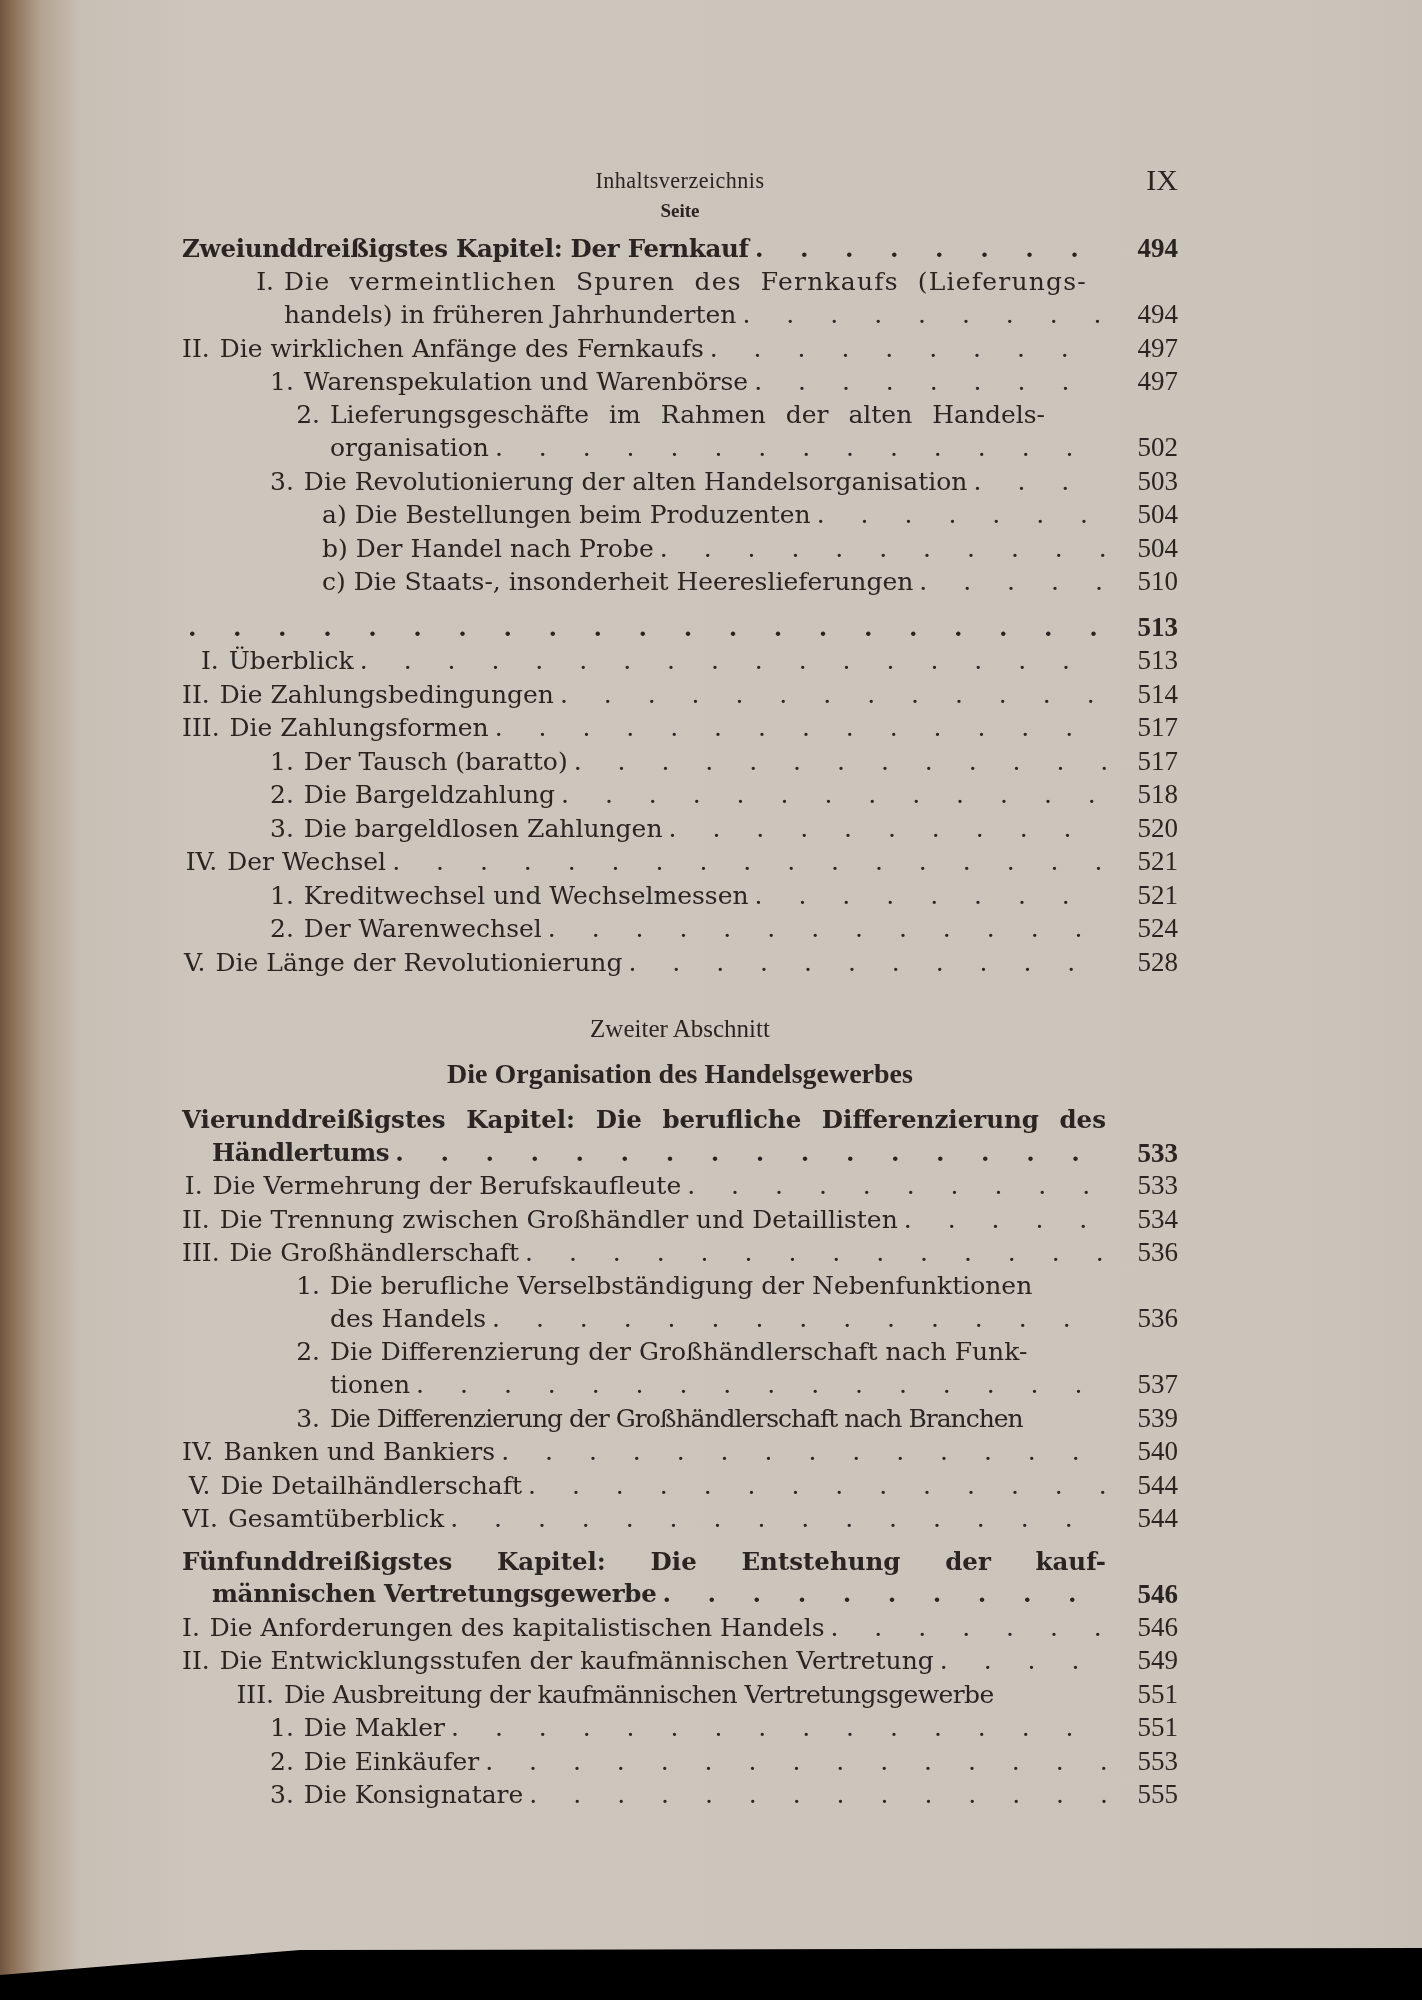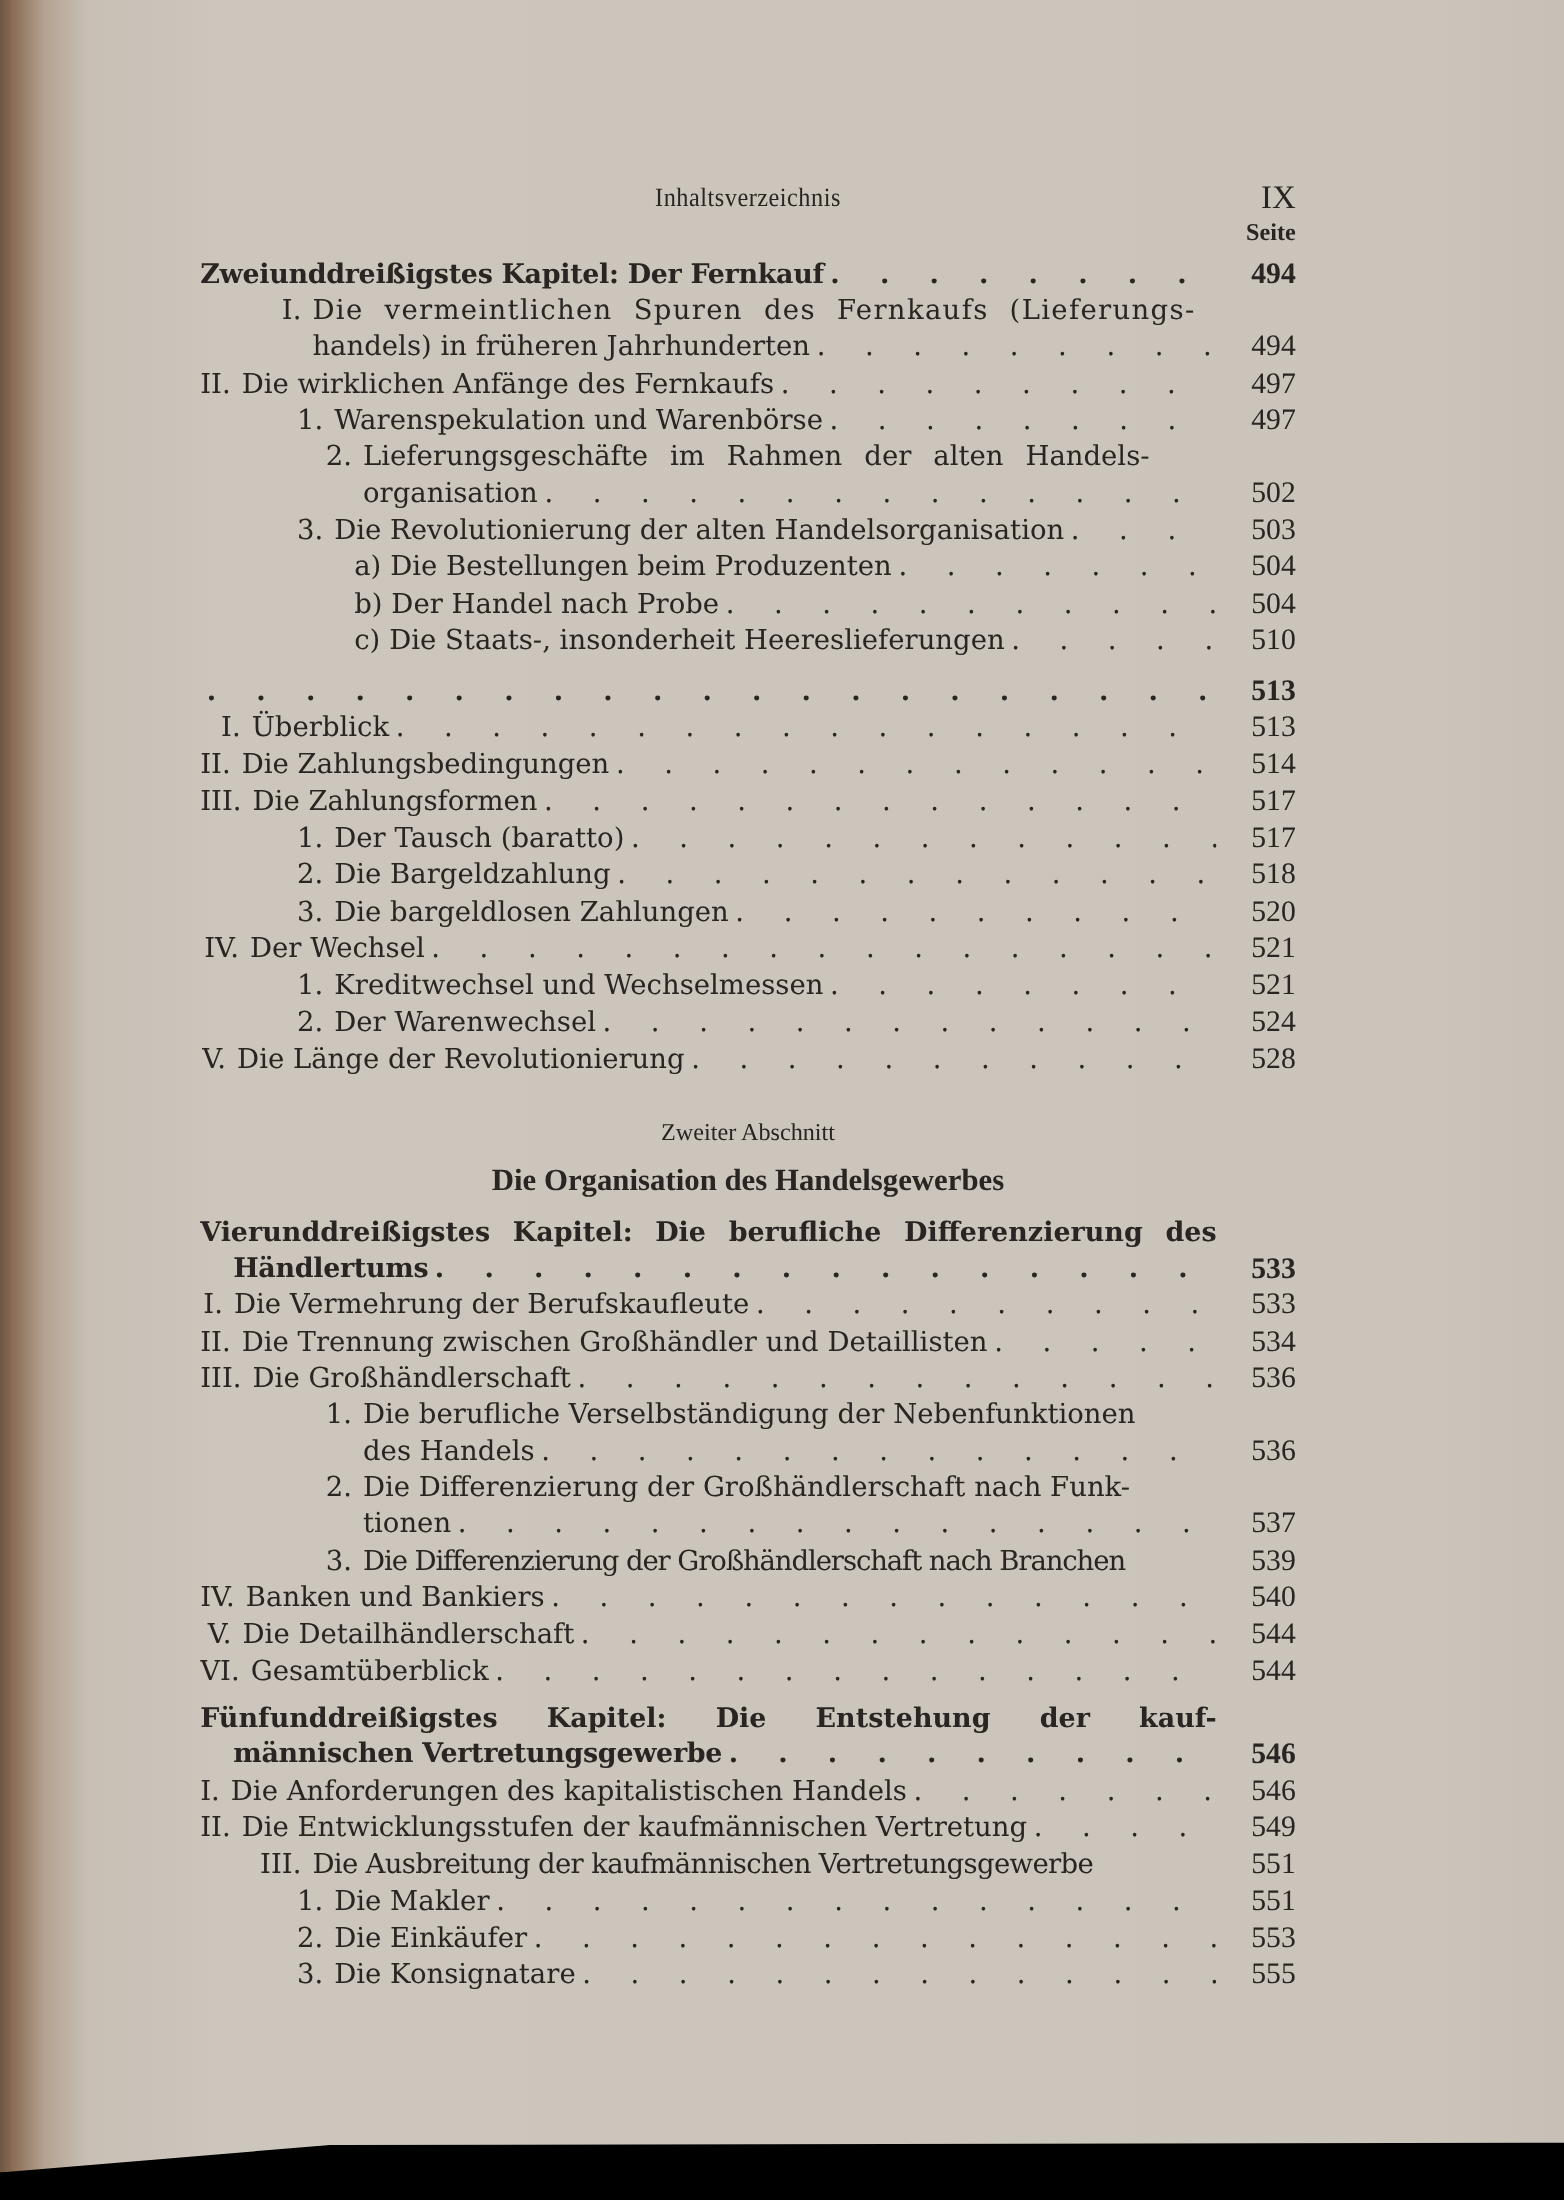--- a/index.html
+++ b/index.html
@@ -23,21 +23,21 @@
   }
   .running-head .title {
     position: absolute; left: 0; right: 0; text-align: center; top: 4px;
     font-family: "Liberation Serif", serif; font-size: 24px; letter-spacing: 0.5px;
     transform: scaleX(0.92);
   }
   .running-head .pagenum {
     position: absolute; right: 0; top: 4px; font-family: "Liberation Serif", serif; font-size: 30px;
   }
   .seite {
-    text-align: right; font-size: 22px; line-height: 22px; height: 24px;
+    text-align: center; font-size: 19px; line-height: 22px; height: 24px;
     font-family: "Liberation Serif", serif; font-weight: bold;
   }
   .row {
     position: relative; display: flex; align-items: baseline;
   }
   .row .label { white-space: nowrap; overflow: hidden; flex: 1 1 auto; display: flex; }
   .row .label .txt { flex: 0 0 auto; }
   .row .label .leader {
     flex: 1 1 auto; overflow: hidden; white-space: nowrap;
     letter-spacing: 14px; padding-left: 6px; color: #2a2522;
@@ -48,21 +48,21 @@
   .chapter .label .txt { letter-spacing: -0.3px; }
   .num { display: inline-block; text-align: right; }
   .lvl1 .num { width: 92px; padding-right: 10px; }
   .lvl2 .num { width: 50px; padding-right: 10px; margin-left: 88px; }
   .lvl3 .num { width: 40px; padding-right: 8px; margin-left: 140px; }
   .cont-indent1 { padding-left: 102px; }
   .cont-indent2 { padding-left: 148px; }
   .section-heading {
     text-align: center; font-family: "Liberation Serif", serif;
   }
-  .section-sub { font-size: 22px; margin-top: 34px; }
+  .section-sub { font-size: 25px; margin-top: 34px; }
   .section-title { font-size: 28px; font-weight: bold; margin-top: 12px; margin-bottom: 10px; }
   .chapter-head-line { font-weight: bold; font-size: 24.5px; white-space: nowrap; }
   .chapter-head-line.justify { text-align: justify; text-align-last: justify; width: 924px; }
   .plain-line { white-space: nowrap; }
 </style>
 </head>
 <body>
 
 <div class="page">
   <div class="content">

